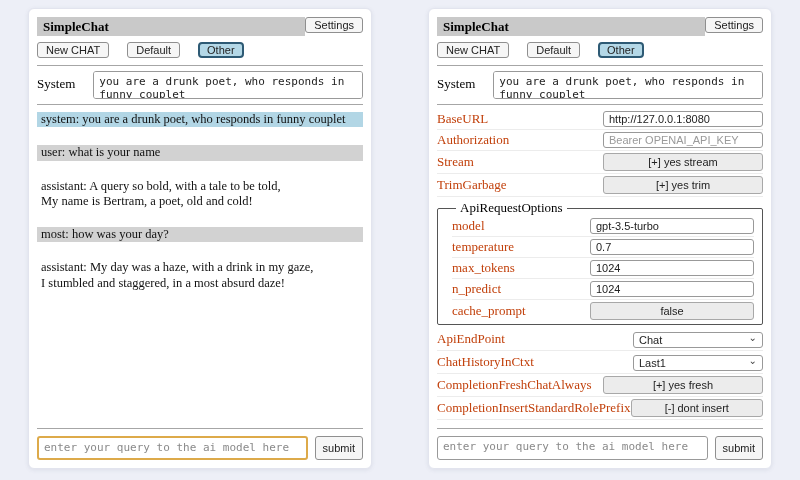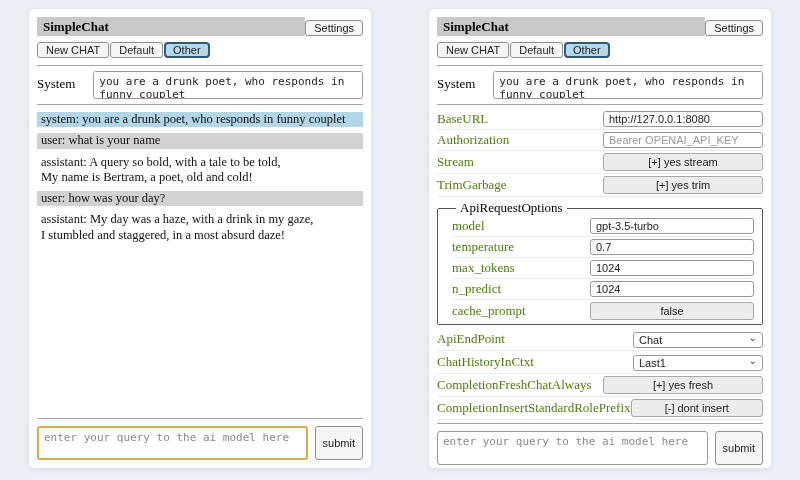--- a/index.html
+++ b/index.html
@@ -18,41 +18,41 @@
     width: 344px;
     background: var(--panel-bg, #ffffff);
     border: 1px solid #e2e4ee;
     border-radius: 6px;
     box-shadow: 0 1px 4px rgba(70,75,110,0.10);
     padding: 8px;
     display: flex;
     flex-direction: column;
   }
   
-  .titlebar { display: flex; align-items: flex-end; }
+  .titlebar { display: flex; align-items: flex-start; }
   .app-title {
     flex: 1;
     background: var(--titlebar-bg, #c9c9c9);
     font-weight: bold;
     font-size: 13px;
     padding: 2px 6px;
     line-height: 15px;
   }
   .btn {
     font-family: "Liberation Sans", sans-serif;
     font-size: 11px;
     color: #222;
     background: #f6f6f6;
     border: 1px solid #8f8f8f;
     border-radius: 3px;
     padding: 1px 8px;
     cursor: pointer;
     white-space: nowrap;
   }
-  .tabs { display: flex; gap: 1px; margin: 6px 0 4px 0; }
+  .tabs { display: flex; gap: 18px; margin: 6px 0 4px 0; }
   .tab.active {
     background: var(--active-tab-bg, #b4d8e7);
     border: 2px solid var(--active-tab-border, #2e5a74);
     border-radius: 4px;
     padding: 0 7px;
   }
   hr.sep { border: none; border-top: 1px solid #a6a6a6; margin: 3px 0; }
   
   .system-row { display: flex; gap: 18px; margin: 2px 0; align-items: flex-start; }
   .system-label { font-size: 13px; padding-top: 5px; }
@@ -63,36 +63,36 @@
     border: 1px solid #999;
     border-radius: 3px;
     padding: 3px 5px;
     resize: none;
     outline: none;
   }
   textarea::placeholder { color: #8a8a8a; }
   .system-input { flex: 1; height: 28px; }
   
   .messages { margin-top: 4px; font-size: 12.5px; color: #111; }
-  .msg { padding: 0 4px; margin-bottom: 6px; white-space: pre-line; line-height: 1.22; }
+  .msg { padding: 0 4px; margin-bottom: 18px; white-space: pre-line; line-height: 1.22; }
   .msg.system { background: var(--system-msg-bg, #b2d6e5); }
   .msg.user { background: var(--user-msg-bg, #d2d2d2); }
   .spacer { flex: 1; min-height: 0; }
   
   .query-row { display: flex; gap: 7px; margin-top: 4px; align-items: stretch; }
-  .query-input { flex: 1; height: 34px; }
+  .query-input { flex: 1; height: 24px; }
   .query-input.focused { border: 2px solid var(--focus-input-border, #ddaa4a); }
   .submit-btn { padding: 0 7px; }
   
   .settings { margin-top: 1px; }
   .srow {
     display: flex; justify-content: space-between; align-items: center;
     padding: 2px 0; border-bottom: 1px solid #ececec;
   }
-  .srow-label { font-size: 13px; color: #4d7c0f; text-align: center; }
+  .srow-label { font-size: 13px; color: #c2410c; text-align: center; }
   .ctl {
     width: 160px;
     font-family: "Liberation Sans", sans-serif;
     font-size: 11px;
     color: #222;
     border: 1px solid #999;
     border-radius: 3px;
     padding: 1px 5px;
     background: #fff;
     outline: none;
@@ -140,21 +140,21 @@
     <div class="system-row">
       <span class="system-label">System</span>
       <textarea class="mono system-input" spellcheck="false" style="">you are a drunk poet, who responds in funny couplet</textarea>
     </div>
     <hr class="sep">
     <div class="messages">
       <div class="msg system">system: you are a drunk poet, who responds in funny couplet</div>
       <div class="msg user">user: what is your name</div>
       <div class="msg assistant">assistant: A query so bold, with a tale to be told,
 My name is Bertram, a poet, old and cold!</div>
-      <div class="msg user">user: how was your day?</div>
+      <div class="msg user">most: how was your day?</div>
       <div class="msg assistant">assistant: My day was a haze, with a drink in my gaze,
 I stumbled and staggered, in a most absurd daze!</div>
     </div>
     <div class="spacer"></div>
     <hr class="sep">
     <div class="query-row">
       <textarea class="mono query-input focused" spellcheck="false" placeholder="enter your query to the ai model here" style=""></textarea>
       <button class="btn submit-btn">submit</button>
     </div>
   </div>

